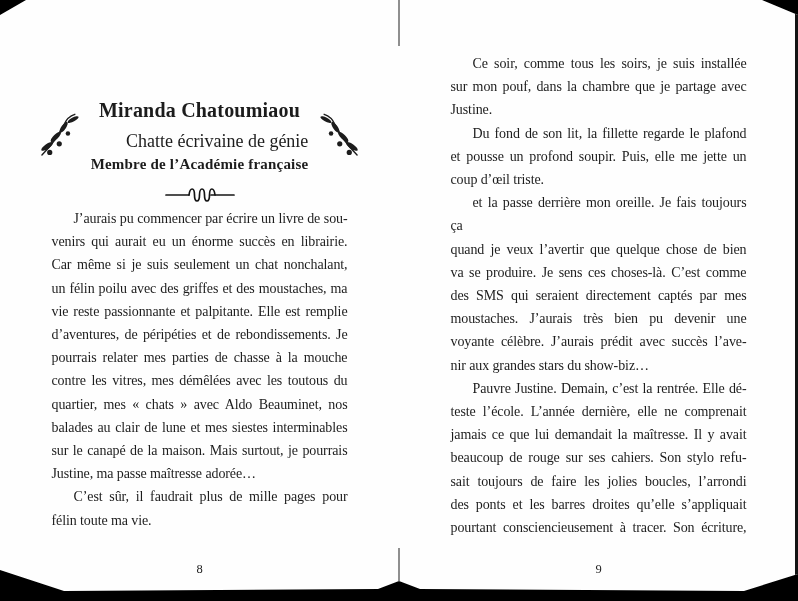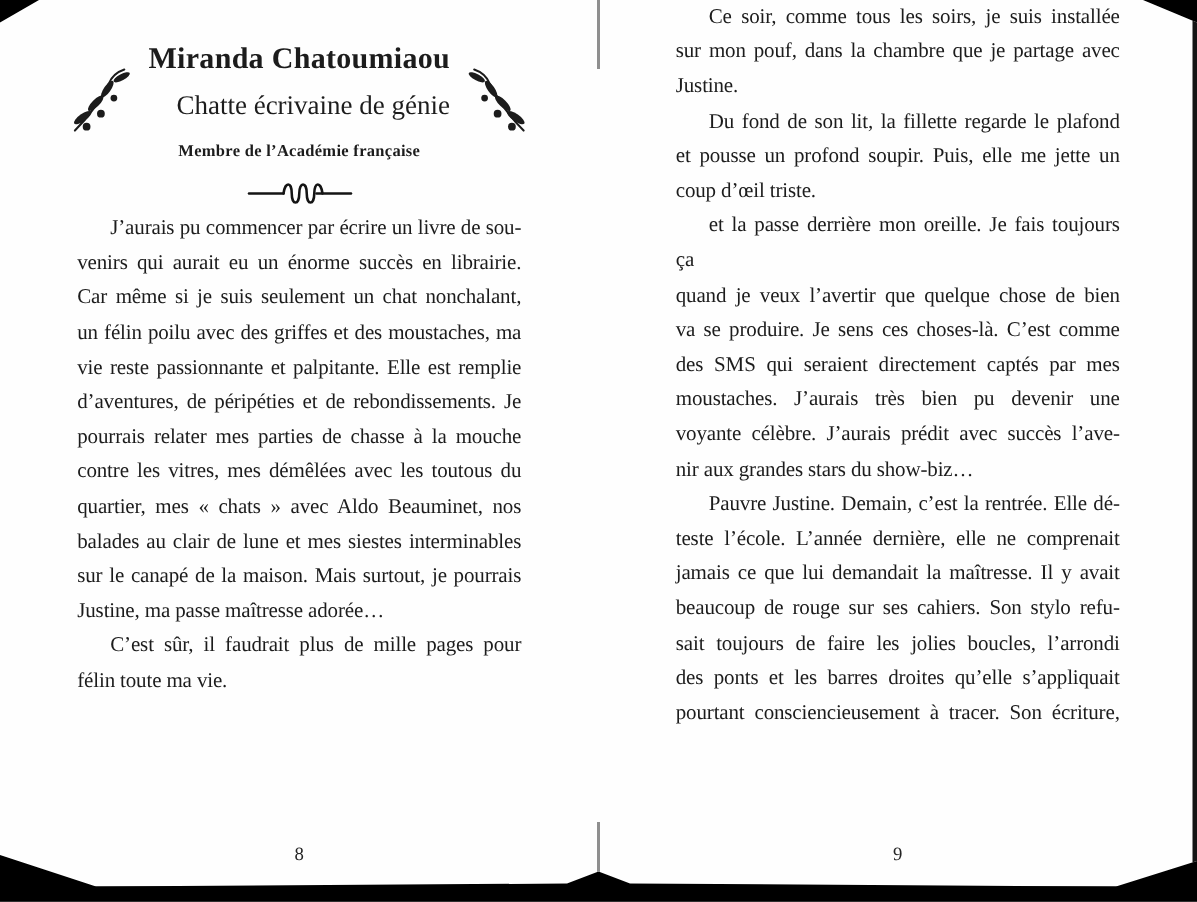--- a/index.html
+++ b/index.html
@@ -19,35 +19,35 @@
   .gutter-line { position: absolute; left: 398px; width: 2px; background: #8f8f8f; }
   .gutter-line.top { top: 0; height: 46px; }
   .gutter-line.bottom { top: 548px; height: 44px; }
   .edge-right { position: absolute; right: 0; top: 0; bottom: 0; width: 3px; background: #141414; }
 
   .page { position: absolute; top: 0; width: 399px; height: 592px; }
   .page.left { left: 0; }
   .page.right { left: 399px; }
   .col { width: 296px; margin: 0 auto; }
 
-  .header-row { display: flex; align-items: center; justify-content: center; gap: 4px; padding-top: 28px; }
+  .header-row { display: flex; align-items: center; justify-content: center; gap: 4px; padding-top: 99px; }
   .head-text { text-align: center; width: 222px; }
   .char-name { font-size: 20px; font-weight: 700; margin: 0; letter-spacing: 0.2px; white-space: nowrap; }
   .subtitle { font-size: 18px; margin-top: 9px; white-space: nowrap; text-align: right; }
-  .affiliation { font-weight: 700; font-size: 11px; margin-top: 14px; letter-spacing: 0.2px; white-space: nowrap; }
+  .affiliation { font-weight: 700; font-size: 15px; margin-top: 4px; letter-spacing: 0.2px; white-space: nowrap; }
   .branch { width: 52px; height: 50px; flex: 0 0 auto; }
   .branch .stem { fill: none; stroke: #1c1c1c; stroke-width: 1.6; stroke-linecap: round; }
   .branch .leaf, .branch .olive { fill: #1c1c1c; }
   .branch.flip { transform: scaleX(-1); }
   .ornament { text-align: center; margin-top: 13px; height: 18px; }
   .ornament svg { width: 72px; height: 18px; }
   .ornament path { fill: none; stroke: #141414; stroke-width: 1.7; stroke-linecap: round; }
 
   .body-text { margin-top: 3px; font-size: 14px; line-height: 23.2px; letter-spacing: -0.1px; }
-  .page.right .body-text { margin-top: 0; }
+  .page.right .body-text { margin-top: 0; padding-top: 52px; }
   .line { text-align: justify; text-align-last: justify; }
   .line.last { text-align-last: left; }
   .para > .line:first-child { text-indent: 22px; }
 
   .page-number {
     position: absolute; left: 0; right: 0; bottom: 15px;
     text-align: center; font-size: 12.5px; color: #242424;
   }
 </style>
 </head>

